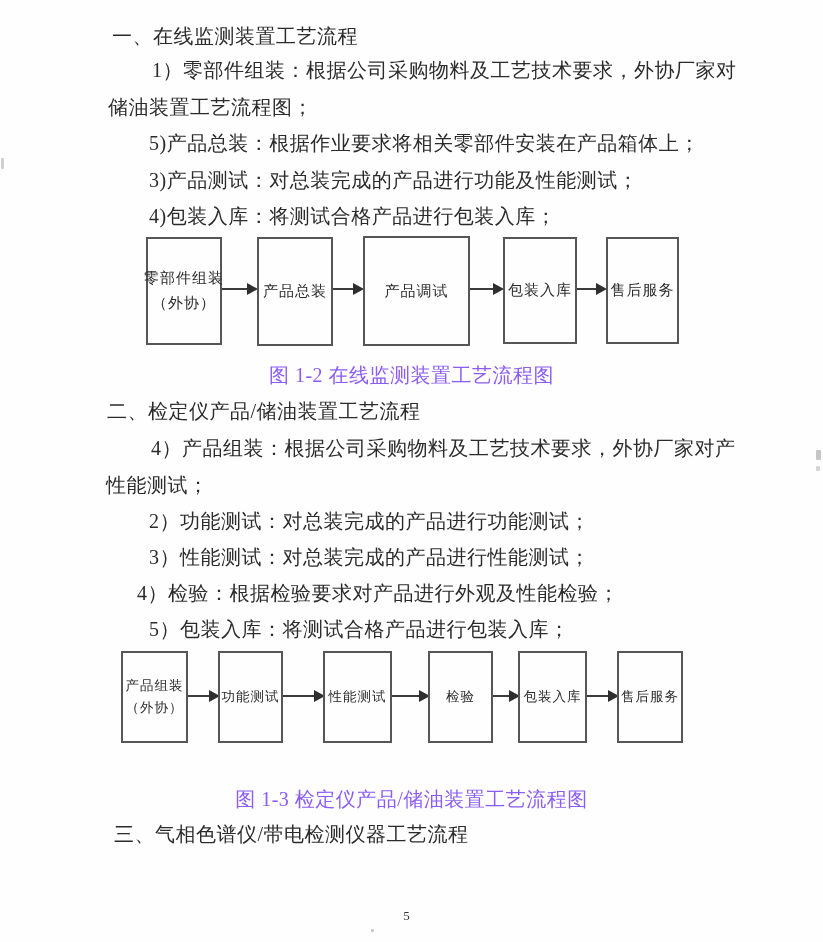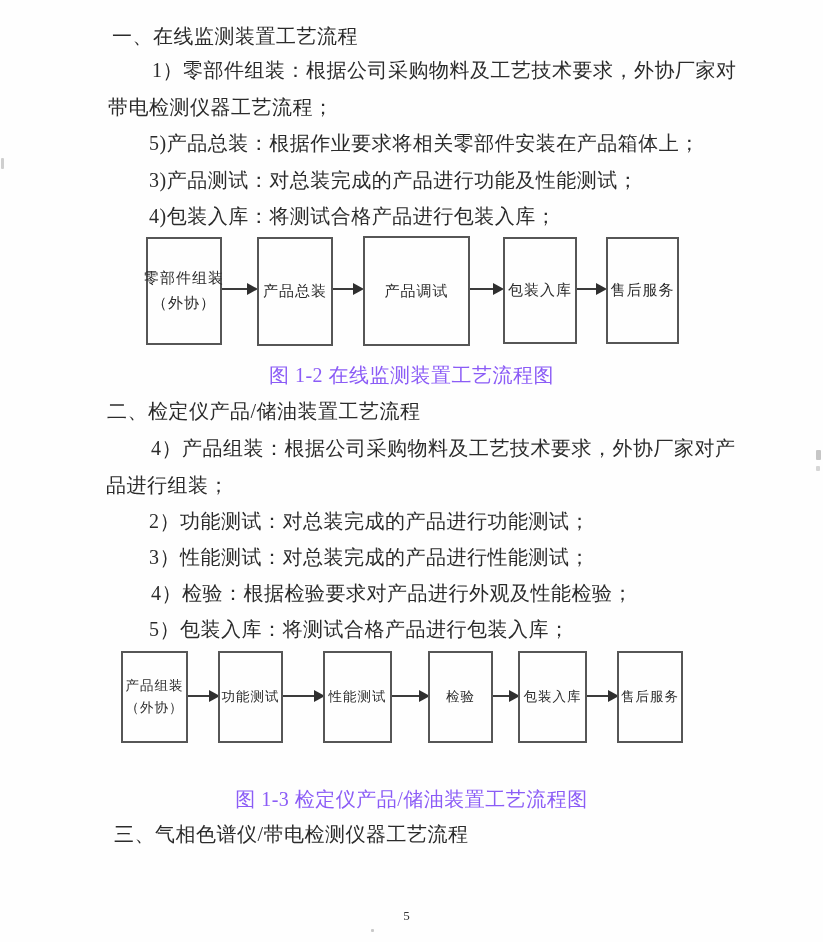--- a/index.html
+++ b/index.html
@@ -65,21 +65,21 @@
   }
   .artifact{position:absolute;border-radius:1px;}
 </style>
 </head>
 <body>
 
 <div class="page">
 
   <div class="txt heading" style="left:112px;top:24px;">一、在线监测装置工艺流程</div>
   <div class="txt" style="left:152px;top:58px;">1）零部件组装：根据公司采购物料及工艺技术要求，外协厂家对</div>
-  <div class="txt" style="left:108px;top:95px;">带电检测仪器工艺流程；</div>
+  <div class="txt" style="left:108px;top:95px;">储油装置工艺流程图；</div>
   <div class="txt" style="left:149px;top:131px;">5)产品总装：根据作业要求将相关零部件安装在产品箱体上；</div>
   <div class="txt" style="left:149px;top:168px;">3)产品测试：对总装完成的产品进行功能及性能测试；</div>
   <div class="txt" style="left:149px;top:204px;">4)包装入库：将测试合格产品进行包装入库；</div>
 
   <div class="fc1">
     <div class="fc-box" style="left:146px;top:237px;width:76px;height:108px;">
       <span class="fc-line">零部件组装</span>
       <span class="fc-line">（外协）</span>
     </div>
     <div class="arrow" style="left:222px;top:288px;width:34px;"></div>
@@ -96,24 +96,24 @@
     </div>
     <div class="arrow" style="left:577px;top:288px;width:28px;"></div>
     <div class="fc-box" style="left:606px;top:237px;width:73px;height:107px;">
       <span class="fc-line">售后服务</span>
     </div>
   </div>
   <div class="caption" style="top:362px;">图 1-2 在线监测装置工艺流程图</div>
 
   <div class="txt heading" style="left:107px;top:399px;">二、检定仪产品/储油装置工艺流程</div>
   <div class="txt" style="left:151px;top:436px;">4）产品组装：根据公司采购物料及工艺技术要求，外协厂家对产</div>
-  <div class="txt" style="left:106px;top:473px;">品进行组装；</div>
+  <div class="txt" style="left:106px;top:473px;">性能测试；</div>
   <div class="txt" style="left:149px;top:509px;">2）功能测试：对总装完成的产品进行功能测试；</div>
   <div class="txt" style="left:149px;top:545px;">3）性能测试：对总装完成的产品进行性能测试；</div>
-  <div class="txt" style="left:151px;top:581px;">4）检验：根据检验要求对产品进行外观及性能检验；</div>
+  <div class="txt" style="left:137px;top:581px;">4）检验：根据检验要求对产品进行外观及性能检验；</div>
   <div class="txt" style="left:149px;top:617px;">5）包装入库：将测试合格产品进行包装入库；</div>
 
   <div class="fc2">
     <div class="fc-box" style="left:121px;top:651px;width:67px;height:92px;">
       <span class="fc-line">产品组装</span>
       <span class="fc-line">（外协）</span>
     </div>
     <div class="arrow" style="left:188px;top:695px;width:30px;"></div>
     <div class="fc-box" style="left:218px;top:651px;width:65px;height:92px;">
       <span class="fc-line">功能测试</span>

